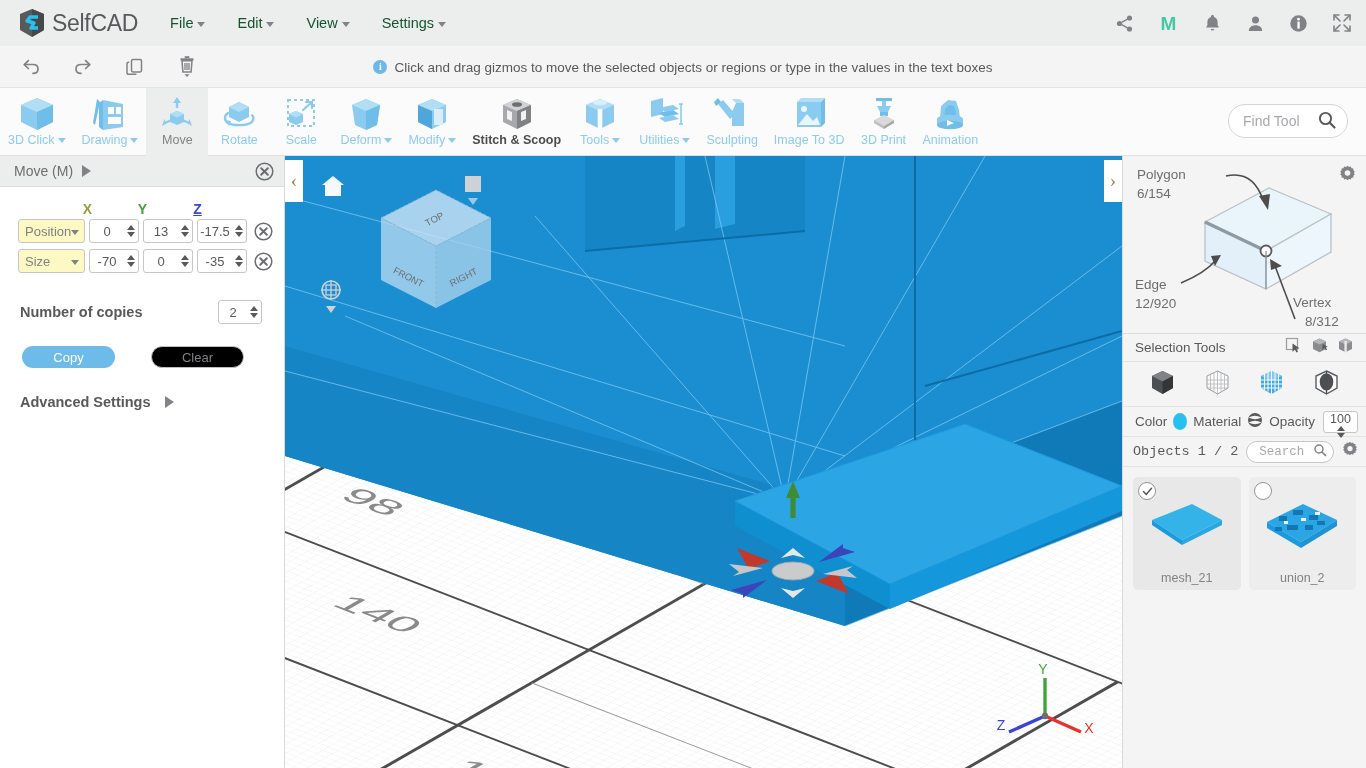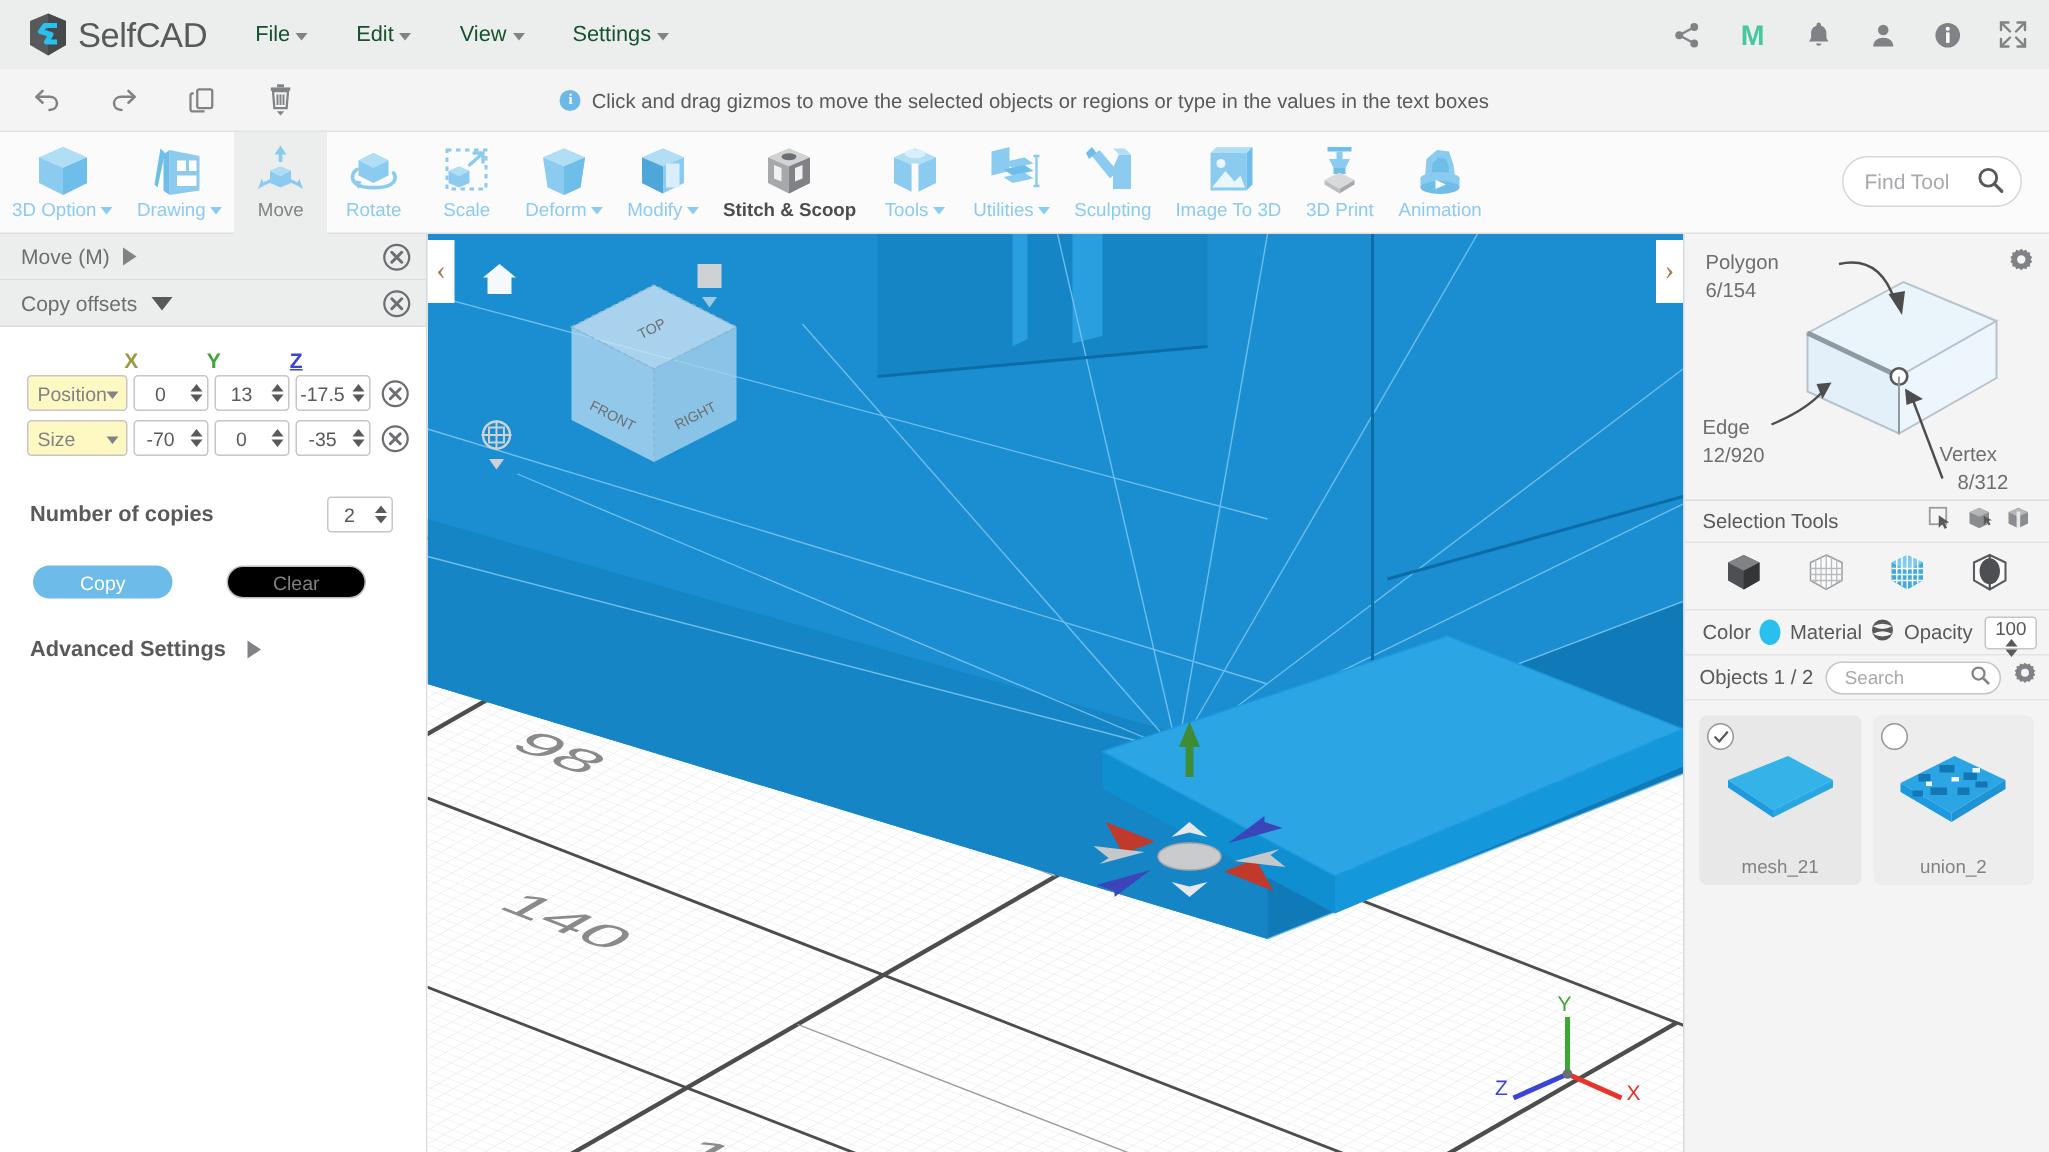--- a/index.html
+++ b/index.html
@@ -216,21 +216,21 @@
     width: 42px; height: 22px; border: 1px solid #c6c6c6; border-radius: 3px; background: #fff;
     display: flex; align-items: center; margin-left: 2px; flex-direction: column;
   }
   .opabox input {
     border: 0; outline: 0; width: 26px; height: 20px; text-align: center;
     font-size: 12.5px; color: #58595b; background: transparent;
     font-family: "Liberation Sans", sans-serif;
   }
   .objrow {
     height: 30px; display: flex; align-items: center; gap: 8px;
-    padding: 0 8px 0 10px; border-bottom: 1px solid #e4e4e4;
+    padding: 0 8px 0 10px; border-bottom: 1px solid #e4e4e4; font-family: Liberation Mono, monospace;
   }
   .objrow .t { font-size: 13.5px; color: #58595b; white-space: nowrap; }
   .searchbox {
     flex: 1; height: 22px; border: 1px solid #c6c6c6; border-radius: 11px; background: #fff;
     display: flex; align-items: center; justify-content: space-between; padding: 0 6px 0 12px;
     cursor: text;
   }
   .searchbox span { font-size: 12.5px; color: #a7a9ac; }
   .objgrid { display: flex; gap: 8px; padding: 10px 10px 0 10px; }
   .objcard {
@@ -372,21 +372,21 @@
 
     <div class="tool">
       <div class="tool-ico">
         <svg width="44" height="40" viewBox="0 0 44 40">
           <polygon points="22,4 38,11 38,28 22,36 6,28 6,11" fill="#8ccbf0"></polygon>
           <polygon points="22,4 38,11 22,18 6,11" fill="#b2def5"></polygon>
           <polygon points="22,18 38,11 38,28 22,36" fill="#6fbde9"></polygon>
         </svg>
       </div>
       <div class="tool-lbl">
-          <span>3D Option</span>
+          <span>3D Click</span>
           <span class="caret-b"></span>
         </div>
     </div>
 
     <div class="tool">
       <div class="tool-ico">
         <svg width="42" height="40" viewBox="0 0 42 40">
           <polygon points="14,6 34,10 34,33 14,36" fill="#8ccbf0"></polygon>
           <polygon points="14,6 10,9 10,33 14,36" fill="#6fbde9"></polygon>
           <rect x="19" y="13" width="6" height="7" fill="#fff"></rect>
@@ -601,32 +601,20 @@
         <span class="tri-r"></span>
       </div>
       <div class="closeX">
         <svg width="19" height="19" viewBox="0 0 19 19">
           <circle cx="9.5" cy="9.5" r="8.3" fill="none" stroke="#6d6e71" stroke-width="1.5"></circle>
           <path d="M6.2 6.2 12.8 12.8 M12.8 6.2 6.2 12.8" stroke="#6d6e71" stroke-width="2" stroke-linecap="round"></path>
         </svg>
       </div>
     </div>
 
-    <div class="panel-head">
-      <div class="ttl">
-        <span>Copy offsets</span>
-        <span class="tri-d"></span>
-      </div>
-      <div class="closeX">
-        <svg width="19" height="19" viewBox="0 0 19 19">
-          <circle cx="9.5" cy="9.5" r="8.3" fill="none" stroke="#6d6e71" stroke-width="1.5"></circle>
-          <path d="M6.2 6.2 12.8 12.8 M12.8 6.2 6.2 12.8" stroke="#6d6e71" stroke-width="2" stroke-linecap="round"></path>
-        </svg>
-      </div>
-    </div>
 
     <div class="axis-row">
       <div class="axis-lbl ax-x">X</div>
       <div class="axis-lbl ax-y">Y</div>
       <div class="axis-lbl ax-z">Z</div>
     </div>
 
     <div class="field-row">
       <div class="sel-box">
         <span>Position</span>

